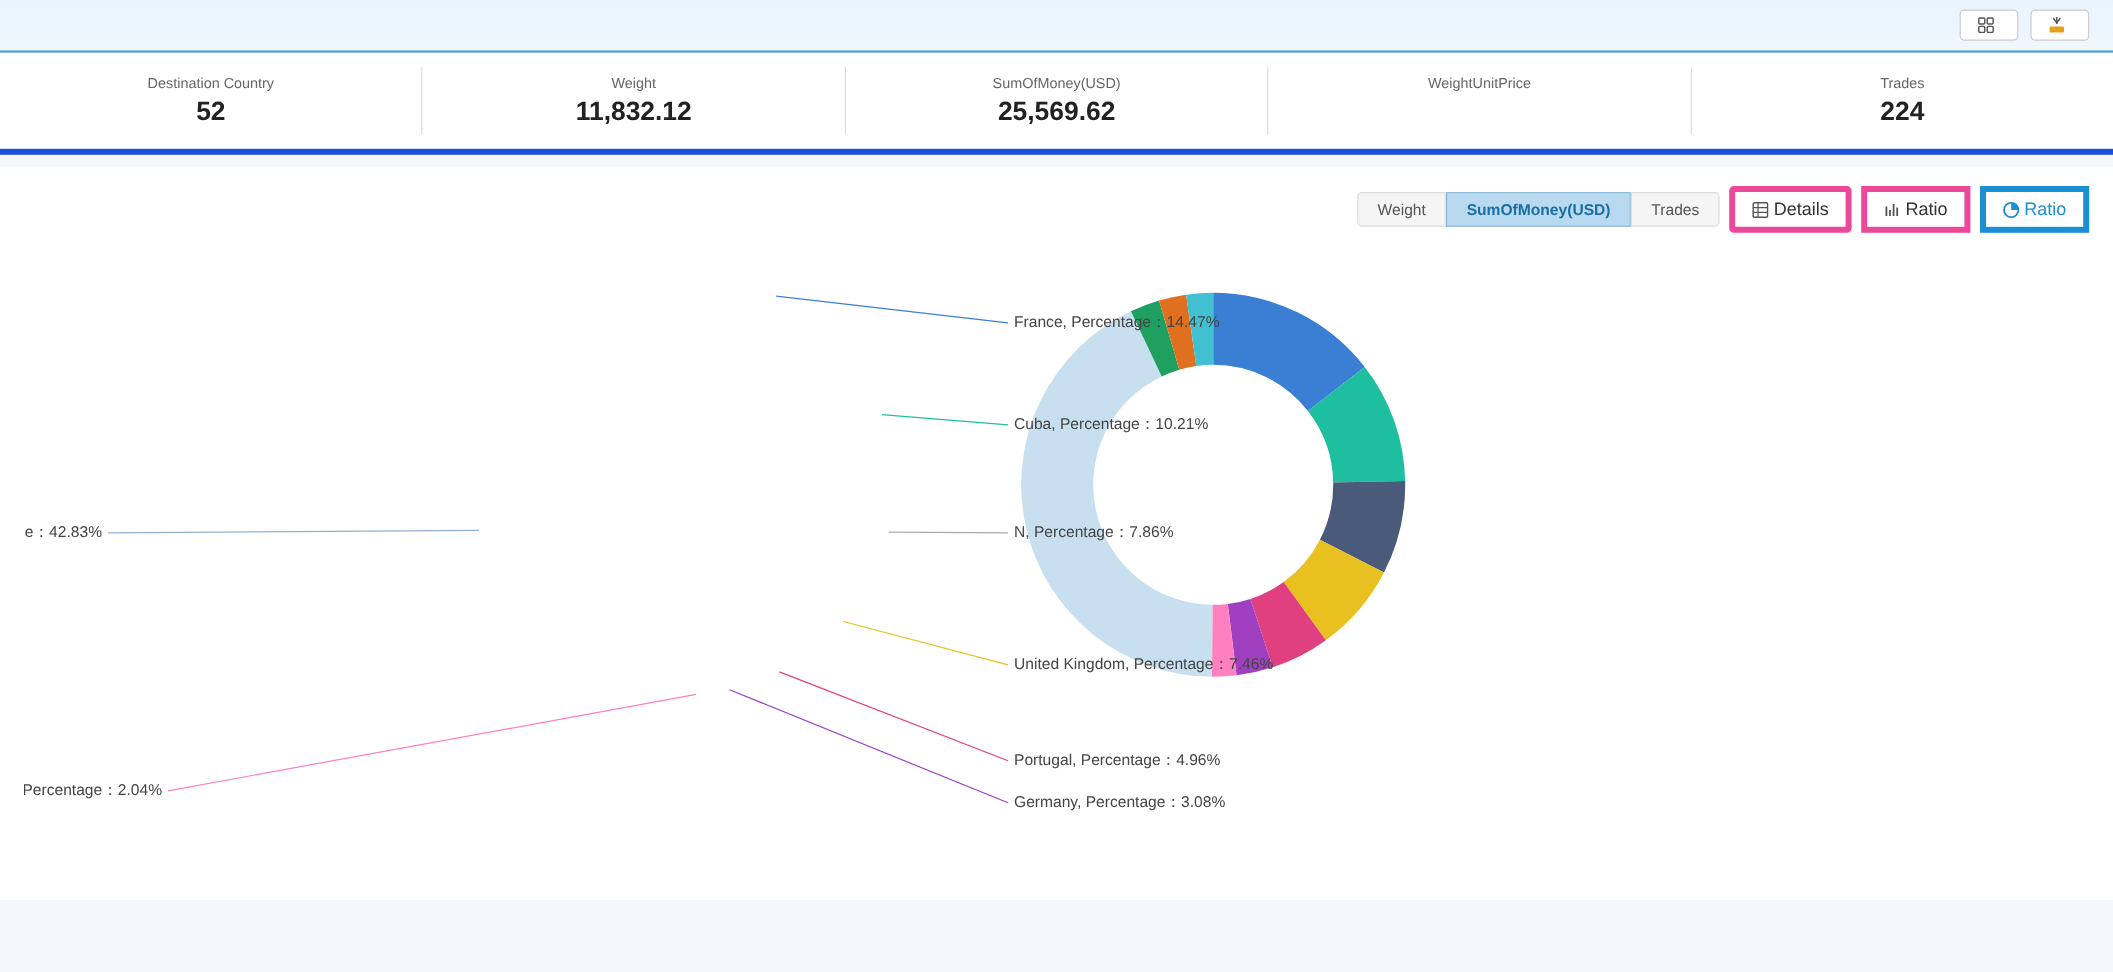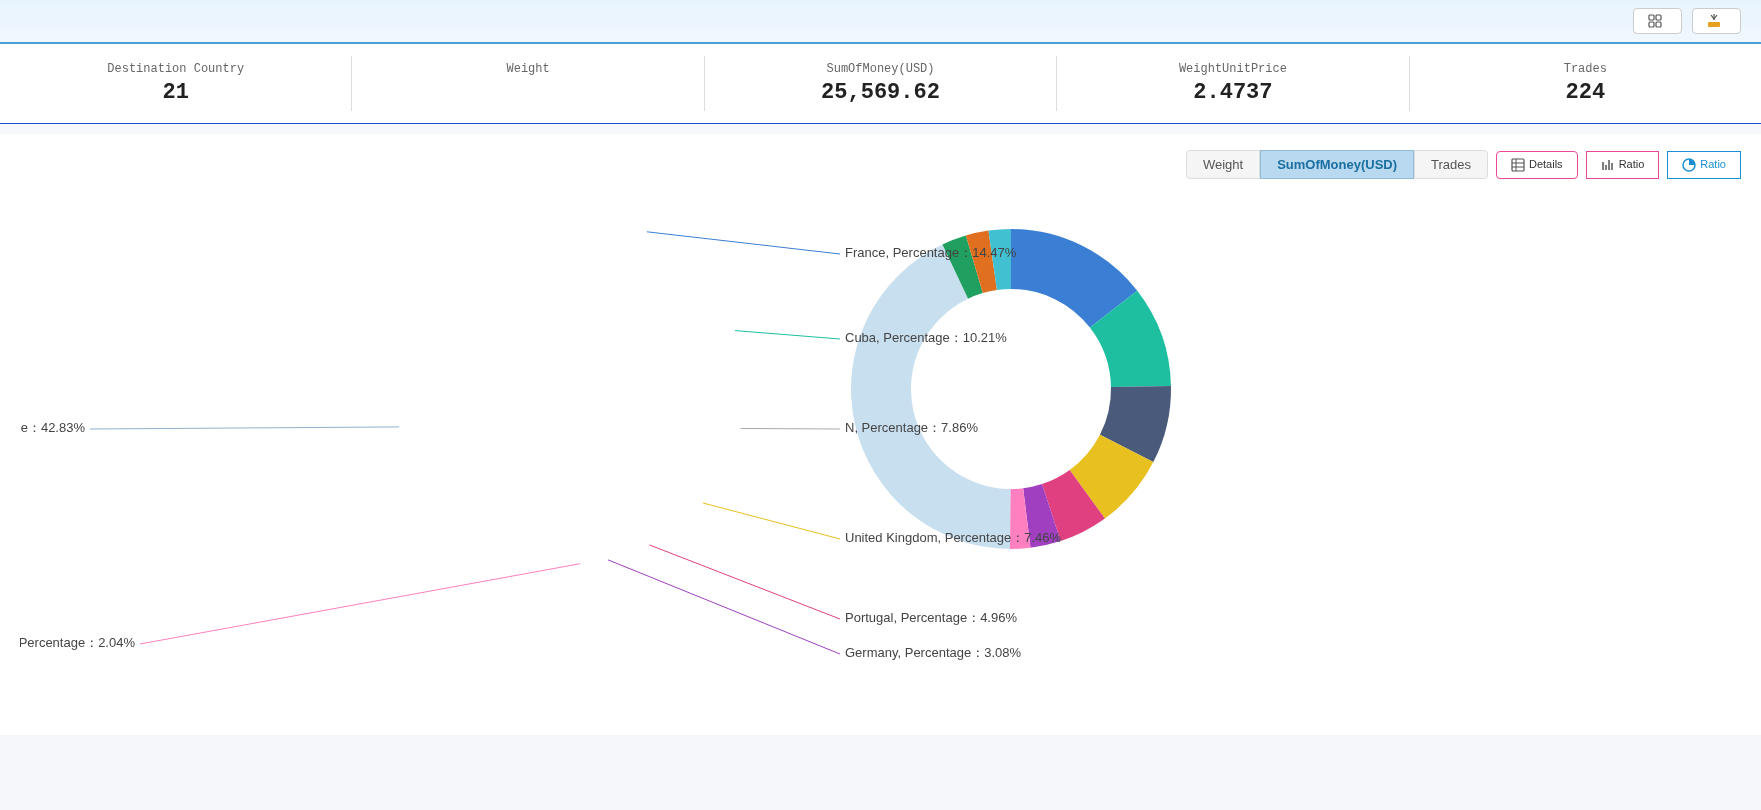--- a/index.html
+++ b/index.html
@@ -30,25 +30,24 @@
       border-radius: 4px;
       border: 1px solid #ccc;
       background: #fff;
       cursor: pointer;
       font-size: 13px;
       color: #333;
     }
 
     .stats-bar {
       background: #fff;
-      border-bottom: 1px solid #1d4ed8;
+      border-bottom: 5px solid #1d4ed8;
       display: flex;
       align-items: stretch;
       padding: 12px 0;
-      font-family: Liberation Mono, monospace;
     }
     .stat-item {
       flex: 1;
       text-align: center;
       border-right: 1px solid #ddd;
       padding: 6px 20px;
     }
     .stat-item:last-child { border-right: none; }
     .stat-label {
       font-size: 12px;
@@ -95,26 +94,27 @@
       background: #b8d9f0;
       color: #1a6fa0;
       font-weight: bold;
       border-color: #90bcd8;
     }
     .metric-btn:first-child { border-radius: 4px 0 0 4px; }
     .metric-btn:last-child { border-radius: 0 4px 4px 0; }
 
     .view-btn {
       display: flex;
+      align-items: center;
       gap: 4px;
       padding: 6px 14px;
-      border: 1px solid #ec4899;
+      border: 5px solid #ec4899;
       background: #fff;
       cursor: pointer;
-      font-size: 11px;
+      font-size: 15px;
       color: #333;
       margin-left: 8px;
     }
     .view-btn.active-ratio {
       color: #1a8fd4;
       border-color: #1a8fd4;
     }
     .view-btn:first-of-type { border-radius: 4px; }
 
     .chart-area {
@@ -147,32 +147,32 @@
         <line x1="7" y1="0" x2="7" y2="6" stroke="#555" stroke-width="1.2"></line>
       </svg>
       <span></span>
     </button>
   </div>
 </div>
 
 <div class="stats-bar" id="stats-bar">
     <div class="stat-item">
     <div class="stat-label">Destination Country</div>
-    <div class="stat-value">21</div>
+    <div class="stat-value">52</div>
   </div>
     <div class="stat-item">
     <div class="stat-label">Weight</div>
+    <div class="stat-value">11,832.12</div>
   </div>
     <div class="stat-item">
     <div class="stat-label">SumOfMoney(USD)</div>
     <div class="stat-value">25,569.62</div>
   </div>
     <div class="stat-item">
     <div class="stat-label">WeightUnitPrice</div>
-    <div class="stat-value">2.4737</div>
   </div>
     <div class="stat-item">
     <div class="stat-label">Trades</div>
     <div class="stat-value">224</div>
   </div>
   </div>
 
 <div class="details-section">
   <div class="details-header">
     <span class="details-title"></span>

